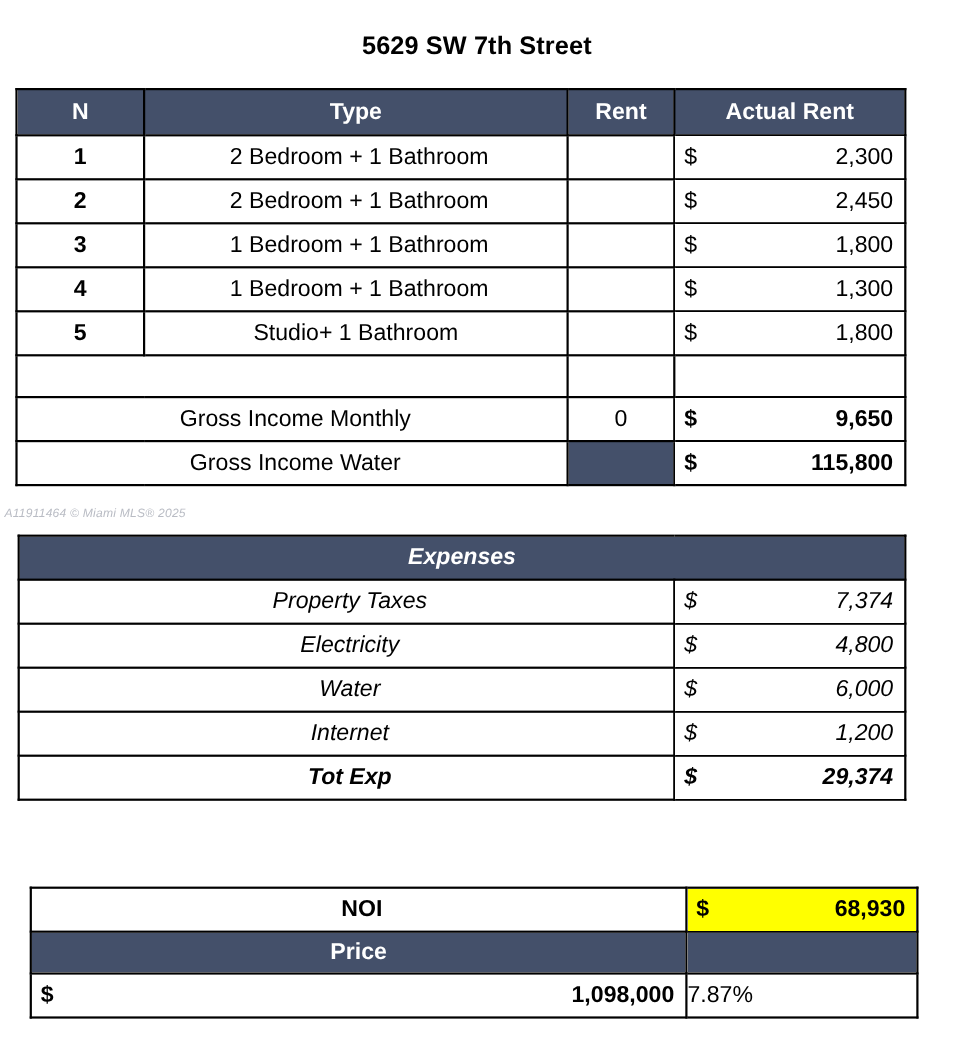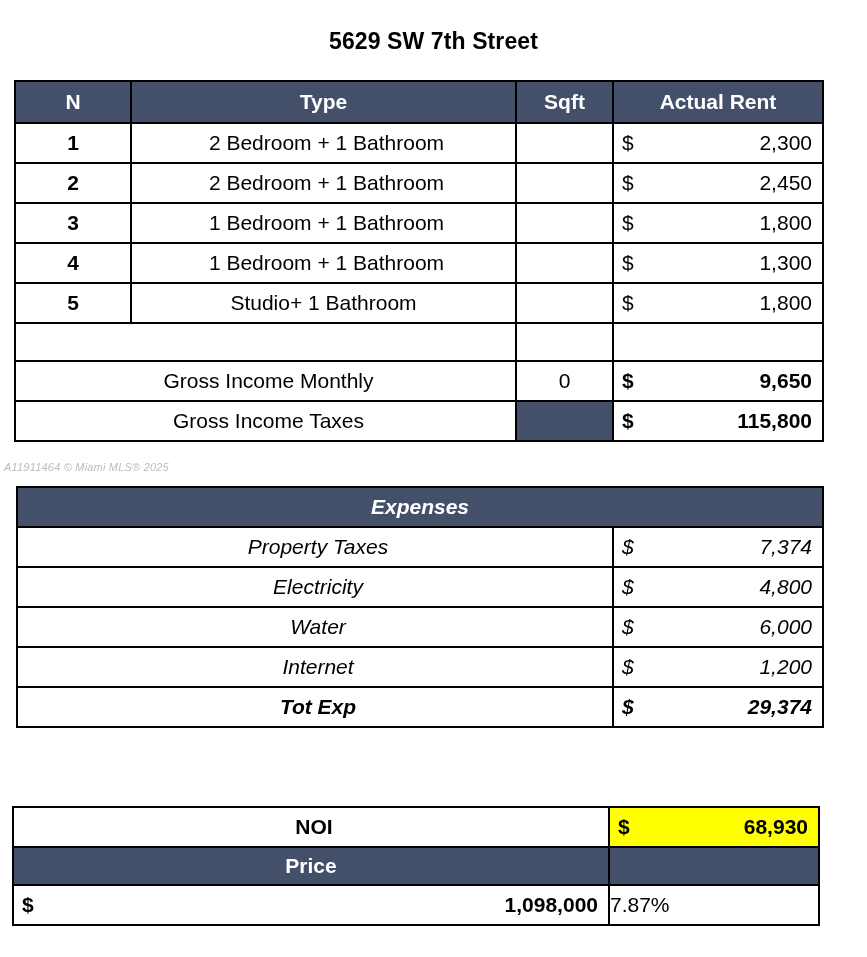--- a/index.html
+++ b/index.html
@@ -124,21 +124,21 @@
     top: 486px;
     width: 806px;
   }
   #tbl-exp .c-label { width: 596px; }
   #tbl-exp .c-val   { width: 210px; }
   #tbl-exp .hdr { height: 38px; }
   #tbl-exp td { height: 38px; font-style: italic; }
 
   
   #tbl-noi {
-    left: 12px;
+    left: 27px;
     top: 806px;
     width: 806px;
   }
   #tbl-noi .c-label { width: 596px; }
   #tbl-noi .c-val   { width: 210px; }
   #tbl-noi td { height: 38px; }
   #tbl-noi .price-hdr td { height: 36px; }
 </style>
 </head>
 <body>
@@ -151,21 +151,21 @@
     <colgroup>
       <col class="c-n">
         <col class="c-type">
         <col class="c-sqft">
         <col class="c-rent">
     </colgroup>
     <tbody>
       <tr>
         <td class="hdr">N</td>
         <td class="hdr">Type</td>
-        <td class="hdr">Sqft</td>
+        <td class="hdr">Rent</td>
         <td class="hdr">Actual Rent</td>
       </tr>
 
       <tr>
         <td class="ctr bold">1</td>
         <td class="lft">2 Bedroom + 1 Bathroom</td>
         <td class="ctr"></td>
         <td class="money">
           <span class="cur">$</span>
           <span class="amt">2,300</span>
@@ -221,21 +221,21 @@
       <tr>
         <td colspan="2" class="lft">Gross Income Monthly</td>
         <td class="ctr">0</td>
         <td class="money bold">
           <span class="cur">$</span>
           <span class="amt">9,650</span>
         </td>
       </tr>
 
       <tr>
-        <td colspan="2" class="lft">Gross Income Taxes</td>
+        <td colspan="2" class="lft">Gross Income Water</td>
         <td class="hdr-blank"></td>
         <td class="money bold">
           <span class="cur">$</span>
           <span class="amt">115,800</span>
         </td>
       </tr>
     </tbody>
   </table>
 
   <div class="watermark">A11911464 © Miami MLS® 2025</div>

